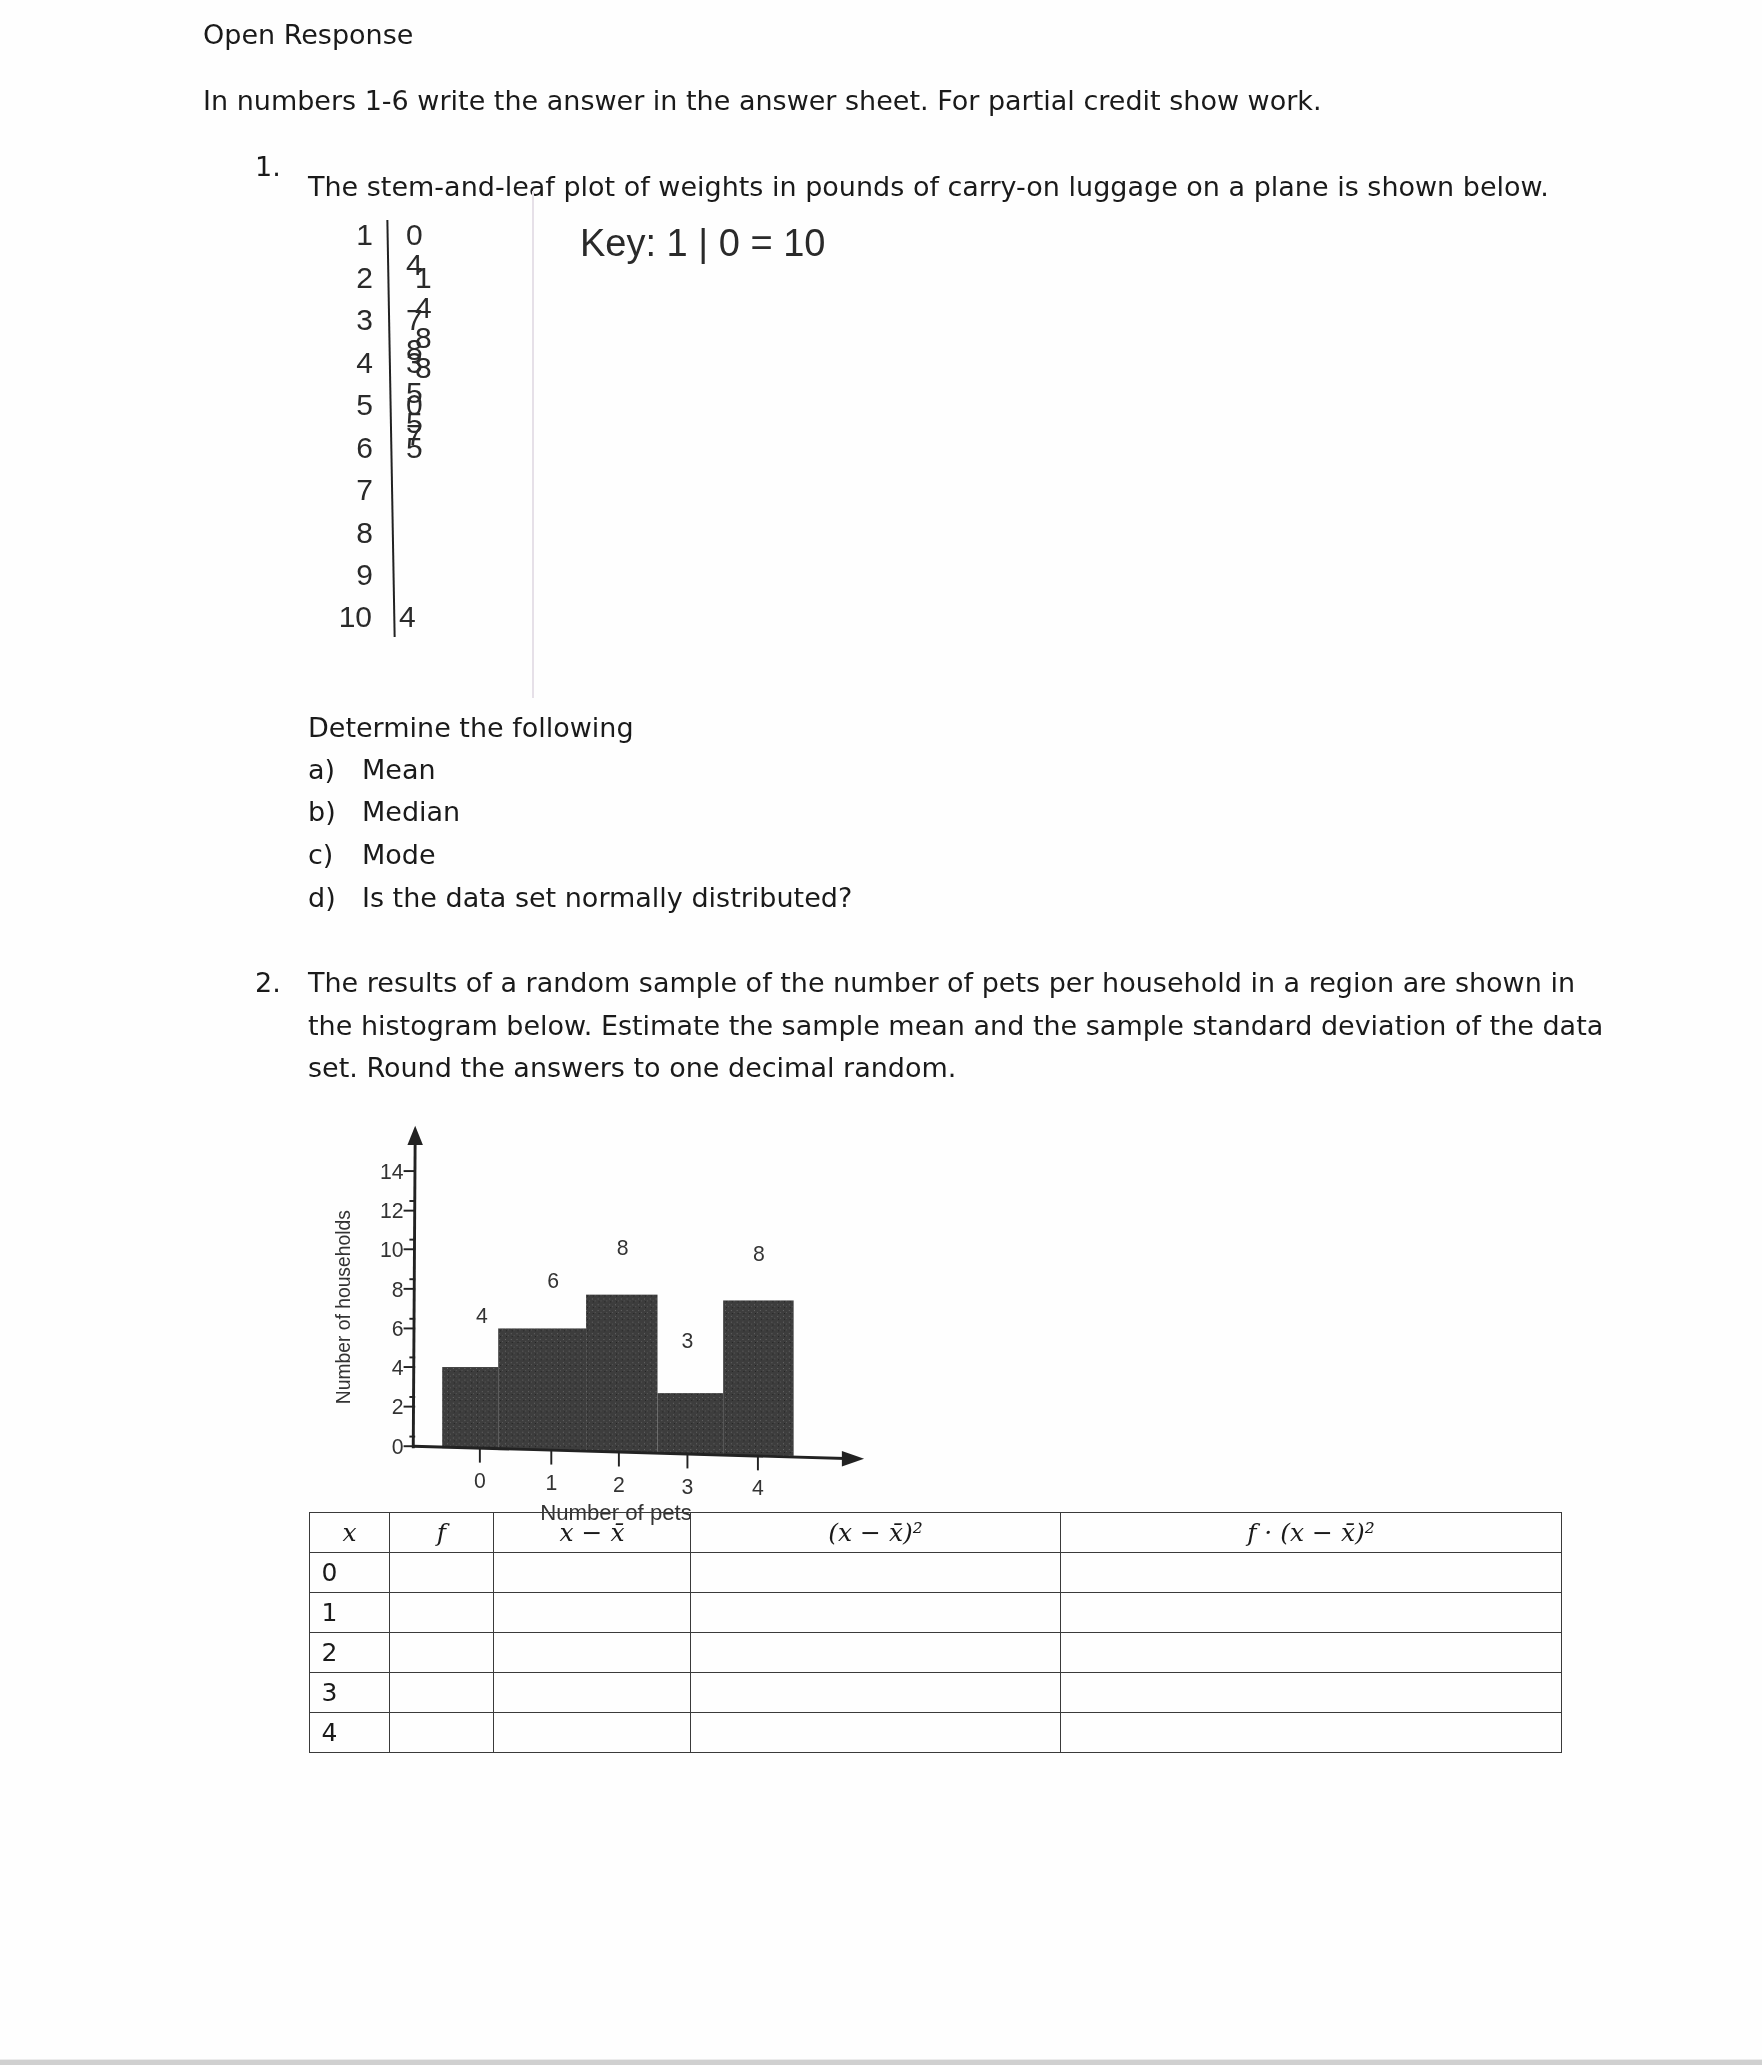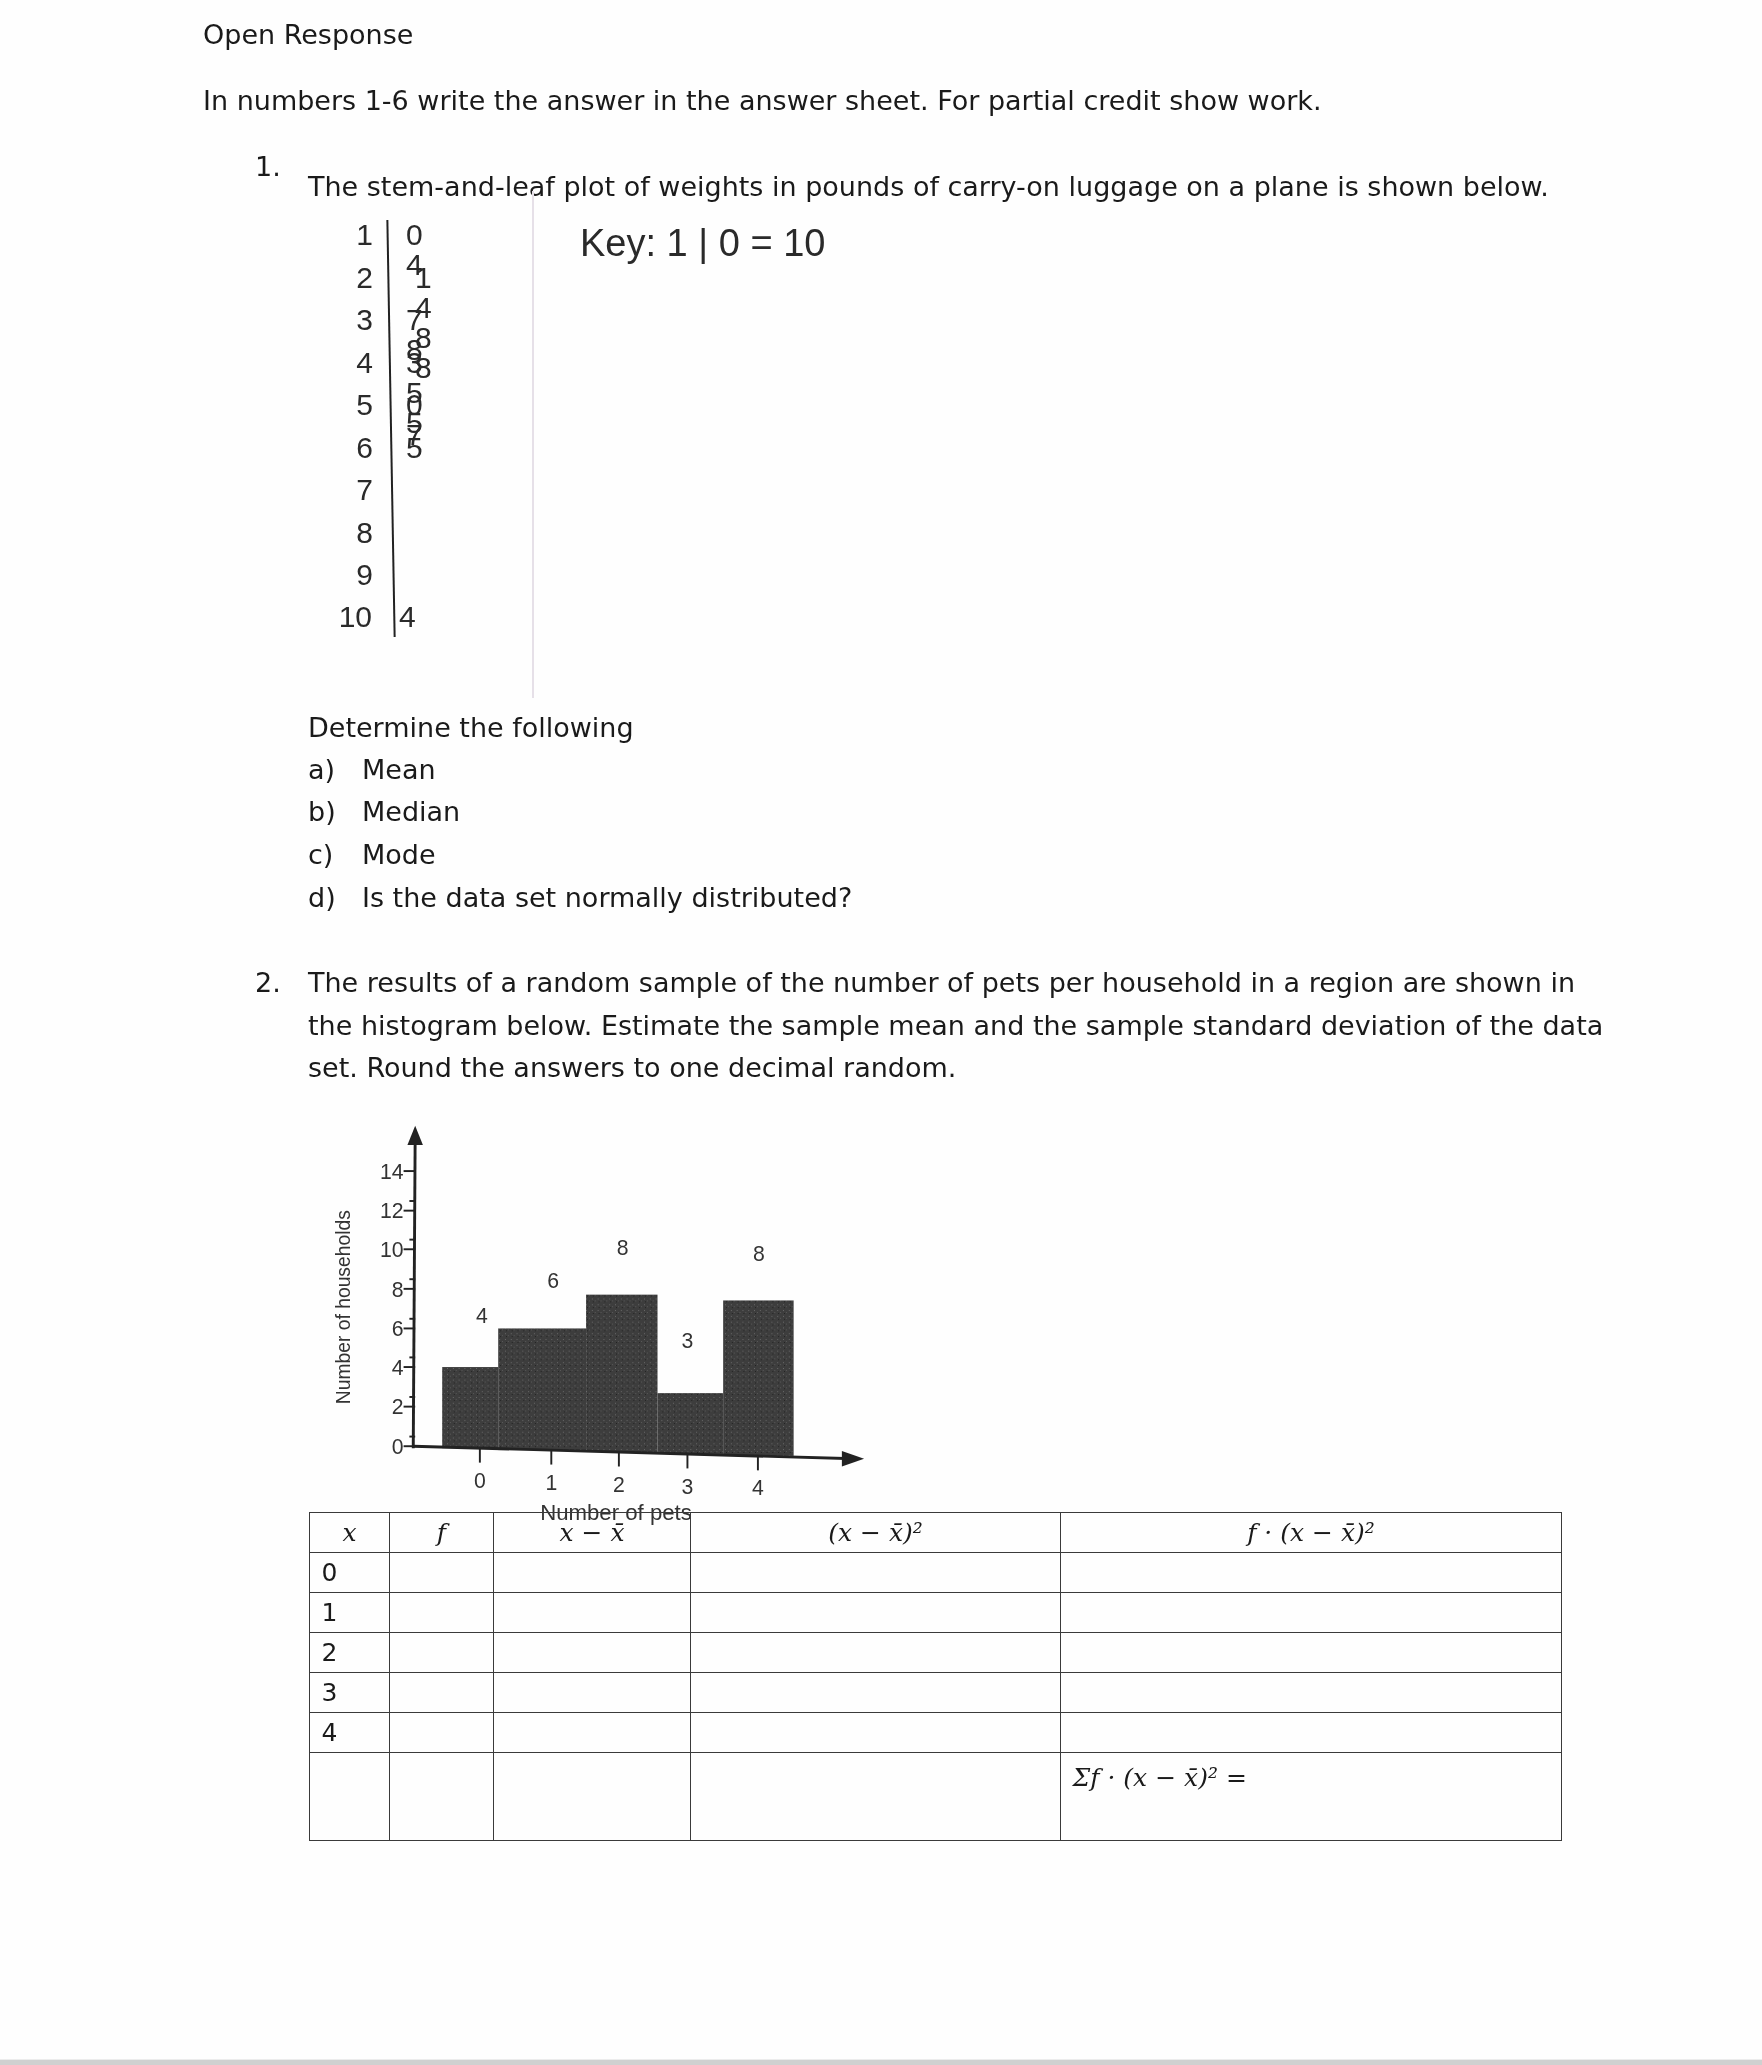--- a/index.html
+++ b/index.html
@@ -184,24 +184,17 @@
     <td></td>
         <td></td>
   </tr>
   <tr>
     <td>4</td>
     <td></td>
         <td></td>
     <td></td>
         <td></td>
   </tr>
-  <tr class="sum">
-    <td></td>
-    <td></td>
-    <td></td>
-    <td></td>
-    <td><span class="sumtxt">Σf · (x − x̄)² =</span></td>
-  </tr>
 </tbody>
   </table>
 
 <div class="bar-bottom"></div>
 
 
 </body></html>

